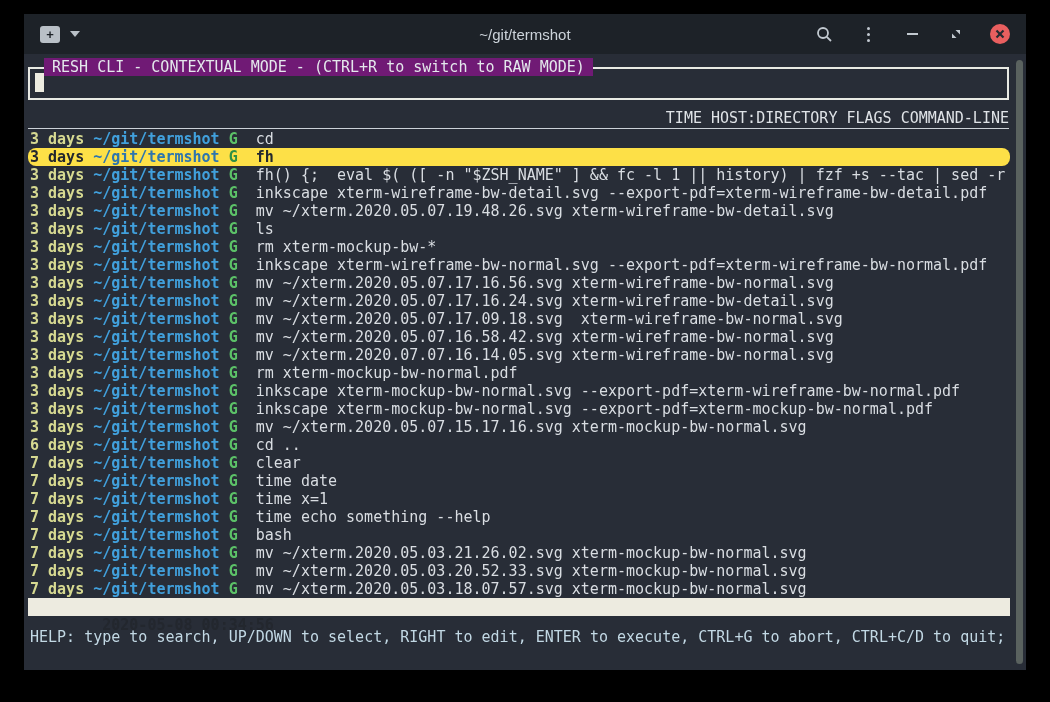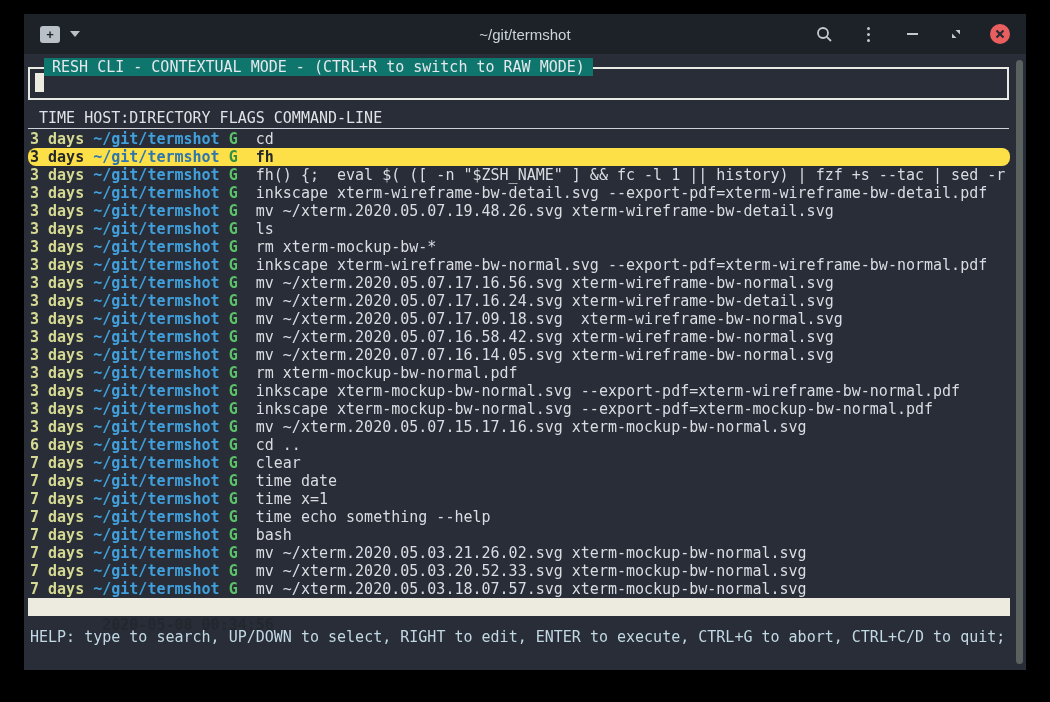--- a/index.html
+++ b/index.html
@@ -16,23 +16,23 @@
   .tb-title{position:absolute;left:0;right:0;text-align:center;font-size:15px;color:#ccd3da;pointer-events:none;}
   .tb-right{margin-left:auto;display:flex;align-items:center;gap:24px;margin-right:16px;}
   .tb-btn{display:flex;align-items:center;justify-content:center;width:20px;height:20px;}
   .kebab{display:flex;flex-direction:column;gap:3px;}
   .kebab i{width:3px;height:3px;border-radius:50%;background:#c2c9d0;}
   .minbar{width:11px;height:2px;background:#c2c9d0;}
   .closebtn{width:20px;height:20px;border-radius:50%;background:#e95f5f;display:flex;align-items:center;justify-content:center;}
   
   .content{position:relative;height:616px;font-size:15px;line-height:18px;color:#d9dde2;overflow:hidden;}
   .query-box{position:relative;margin:13px 17px 0 4px;height:33px;border:2px solid #e9eae4;box-sizing:border-box;}
-  .box-legend{position:absolute;top:-11px;left:14px;background:#0f766e;padding:0 8px;color:#e4e8ec;white-space:pre;}
+  .box-legend{position:absolute;top:-11px;left:14px;background:#701a75;padding:0 8px;color:#e4e8ec;white-space:pre;}
   .cursor{position:absolute;left:5px;top:4px;width:9px;height:19px;background:#edebe0;}
-  .table-header{margin:9px 17px 0 4px;border-bottom:1px solid #ccd2d8;padding:0 0 1px 11px;white-space:pre;color:#dfe3e7;}
+  .table-header{margin:9px 17px 0 4px;border-bottom:1px solid #ccd2d8;padding:0 0 1px 11px;white-space:pre;color:#dfe3e7;text-align:right;}
   .rows{margin:1px 16px 0 4px;}
   .row{white-space:pre;height:18px;overflow:hidden;padding-left:2px;}
   .row .rt{color:#d6d991;font-weight:bold;}
   .row .rh{color:#41a0dc;font-weight:bold;margin-left:1ch;}
   .row .rf{color:#5cc268;font-weight:bold;margin-left:1ch;}
   .row .rc{color:#d9dde2;margin-left:2ch;}
   .row.selected{background:#fde047;font-weight:bold;border-radius:8px;}
   .row.selected .rt{color:#23272e;}
   .row.selected .rh{color:#2e75ae;}
   .row.selected .rf{color:#2f8f44;}

